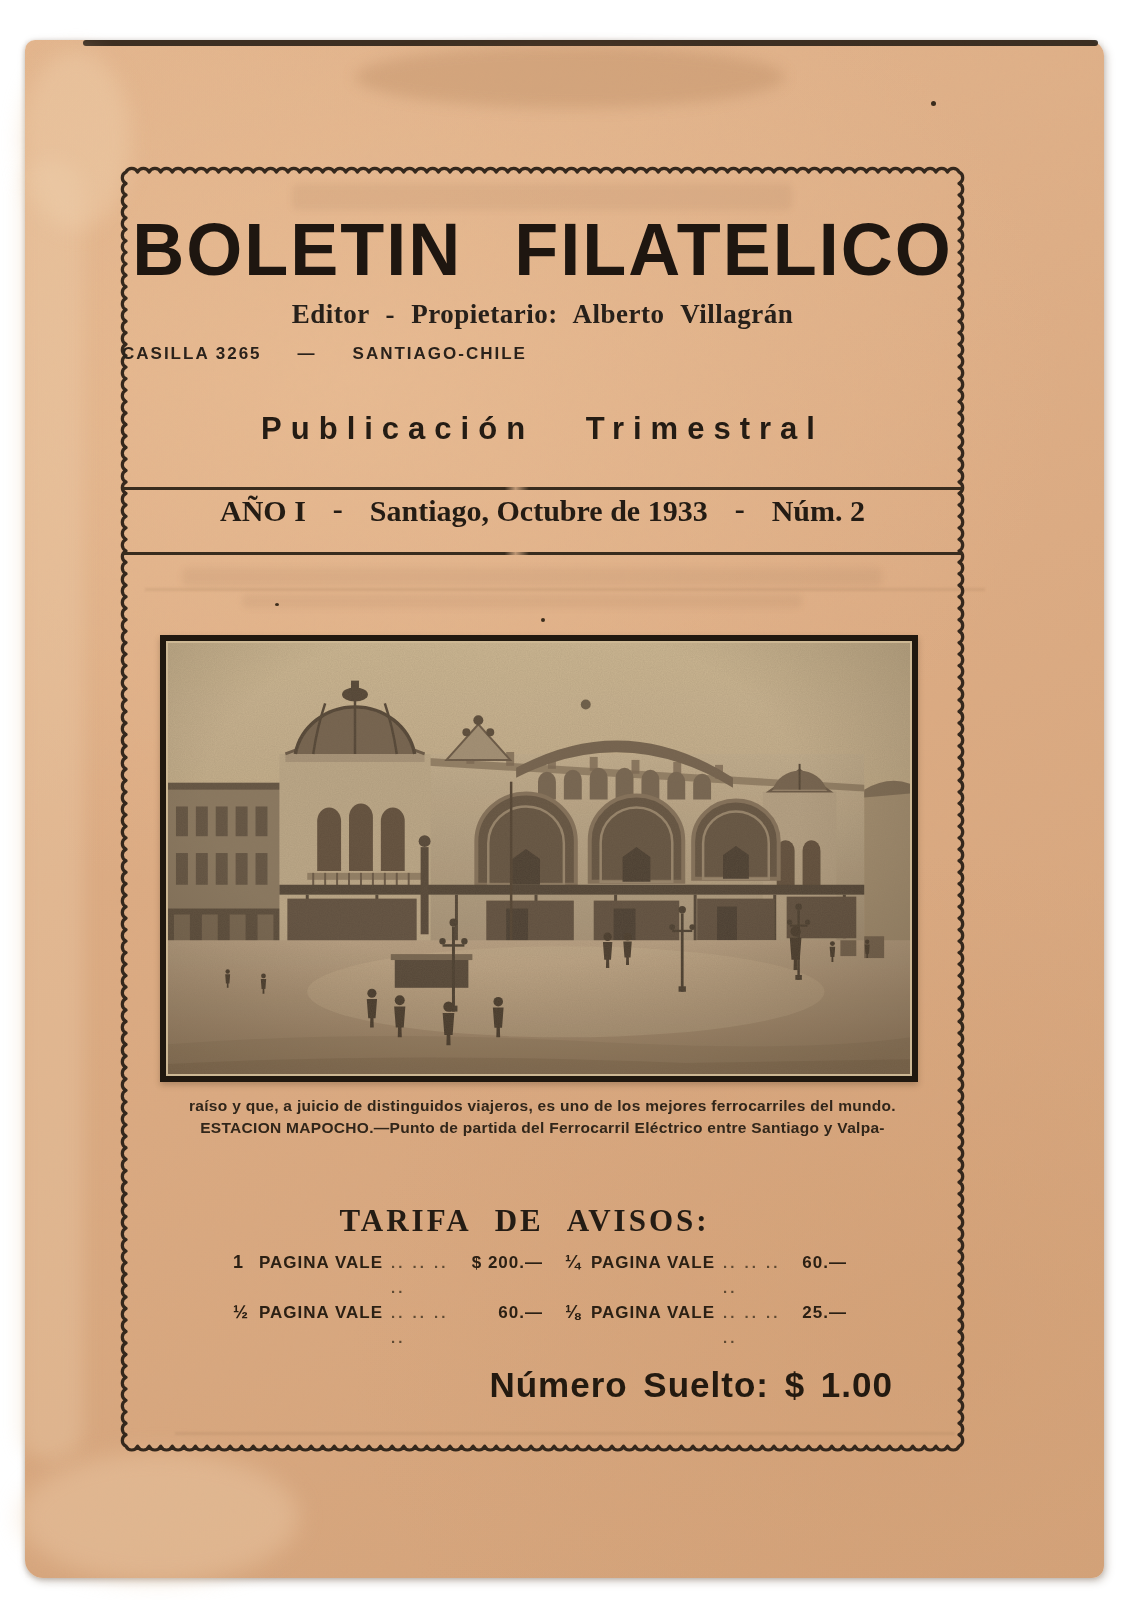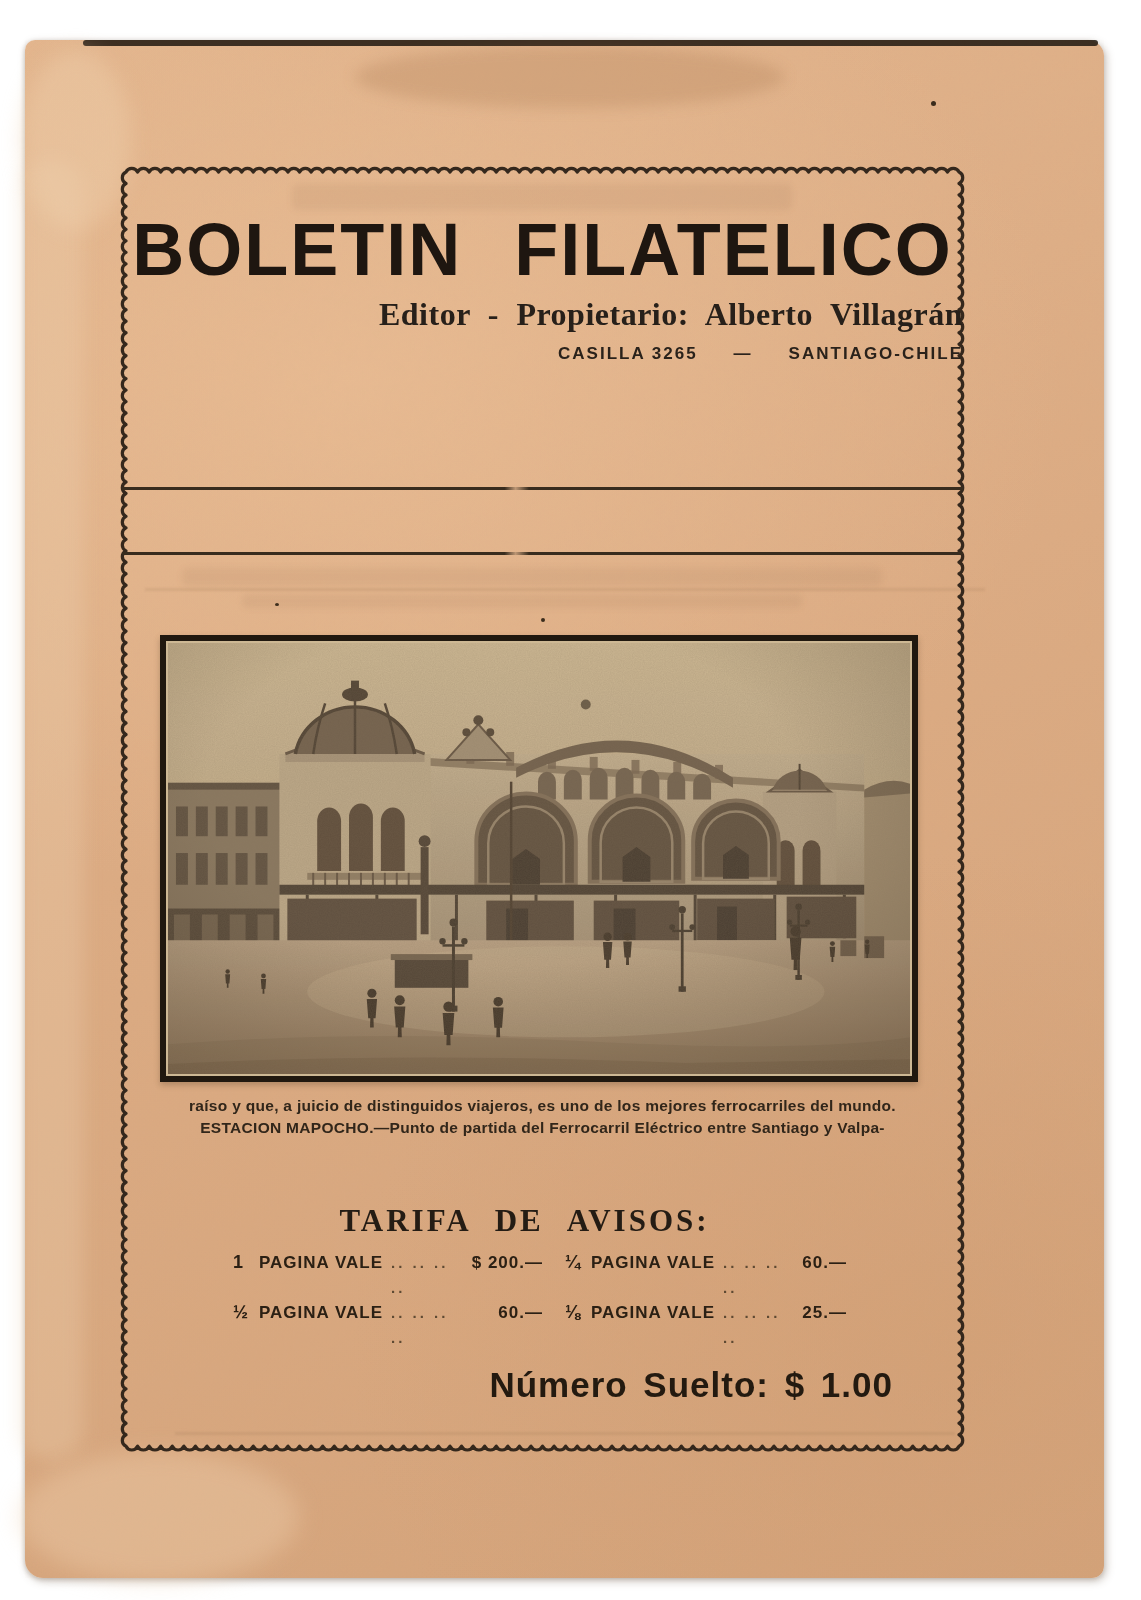--- a/index.html
+++ b/index.html
@@ -28,24 +28,24 @@
   .faint-line{position:absolute;height:3px;background:rgba(110,78,50,.10);filter:blur(1px);}
 
   
   .frame-svg{position:absolute;left:97px;top:128px;width:841px;height:1282px;overflow:visible;}
   .frame-content{position:absolute;left:97px;top:128px;width:841px;height:1282px;color:#241b10;}
 
   
   .title{position:absolute;left:0;right:0;top:45px;text-align:center;
     font-size:72px;line-height:72px;font-weight:bold;letter-spacing:2px;word-spacing:30px;
     color:#1e1610;transform:scaleY(1.04);}
-  .editor-line{position:absolute;left:0;right:0;top:129px;text-align:right;
-    font-family:"Liberation Serif",serif;font-weight:bold;font-size:32px;line-height:34px;
+  .editor-line{position:absolute;left:0;right:0;top:129px;text-align:center;
+    font-family:"Liberation Serif",serif;font-weight:bold;font-size:27px;line-height:34px;
     word-spacing:9px;letter-spacing:.5px;color:#27201a;}
-  .address-line{position:absolute;left:0;right:0;top:176px;text-align:right;
+  .address-line{position:absolute;left:0;right:0;top:176px;text-align:left;
     font-weight:bold;font-size:17px;line-height:20px;letter-spacing:2px;color:#2a221b;}
   .address-line .dash{margin:0 36px;}
   .frequency{position:absolute;left:0;right:0;top:242px;text-align:center;
     font-weight:bold;font-size:31px;line-height:38px;letter-spacing:9px;word-spacing:34px;color:#241c14;}
   .rule{position:absolute;left:0;width:841px;height:3px;
     background:linear-gradient(90deg,#382c1e 0%,#382c1e 45.5%,rgba(56,44,30,.22) 46.8%,#382c1e 48.4%,#382c1e 100%);}
   .rule-1{top:319px;}
   .rule-2{top:384px;}
   .issue-line{position:absolute;left:0;right:0;top:325px;text-align:center;
     font-family:"Liberation Serif",serif;font-weight:bold;font-size:30px;line-height:36px;color:#241c14;}
@@ -112,22 +112,26 @@
     <div class="frame-content">
       <div class="ghost" style="left:170px;top:16px;width:500px;height:26px;"></div>
       <div class="ghost" style="left:60px;top:400px;width:700px;height:18px;"></div>
       <div class="ghost" style="left:120px;top:426px;width:560px;height:14px;"></div>
 
       <div class="title">BOLETIN FILATELICO</div>
       <div class="editor-line">Editor - Propietario: Alberto Villagrán</div>
       <div class="address-line">
         <span>CASILLA 3265</span><span class="dash">—</span><span>SANTIAGO-CHILE</span>
       </div>
+      <div class="frequency">Publicación Trimestral</div>
 
       <div class="rule rule-1"></div>
+      <div class="issue-line">
+        <span>AÑO I</span><span class="sep">-</span><span>Santiago, Octubre de 1933</span><span class="sep">-</span><span>Núm. 2</span>
+      </div>
       <div class="rule rule-2"></div>
 
       <div class="photo-frame">
         <svg viewBox="0 0 746 435" preserveAspectRatio="none">
           <defs>
             <linearGradient id="sky" x1="0" y1="0" x2="0" y2="1">
               <stop offset="0" stop-color="#ccb996"></stop>
                 <stop offset="1" stop-color="#b9a584"></stop>
             </linearGradient>
             <linearGradient id="wall" x1="0" y1="0" x2="0" y2="1">

